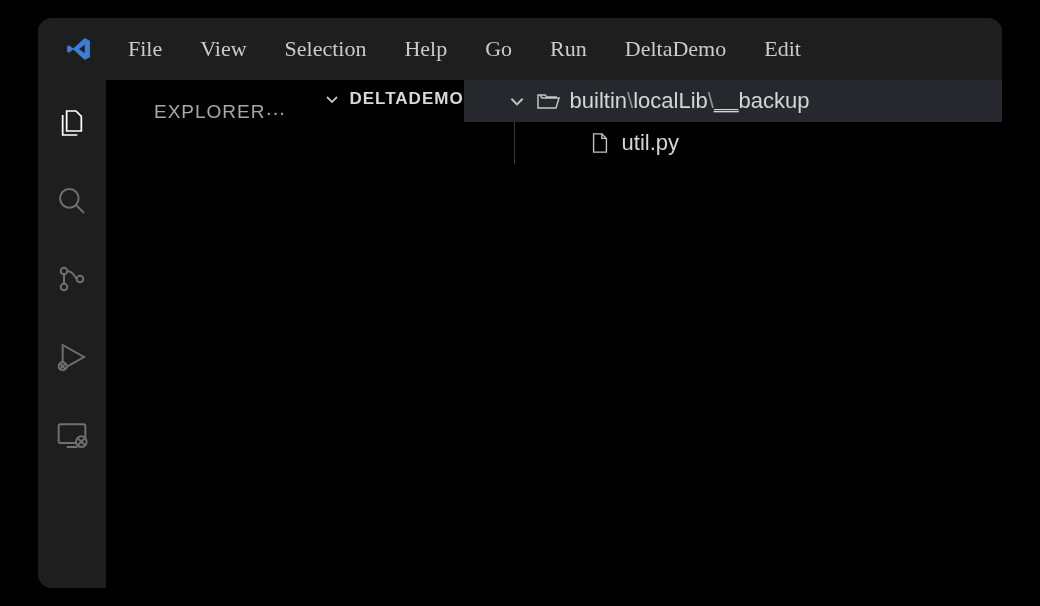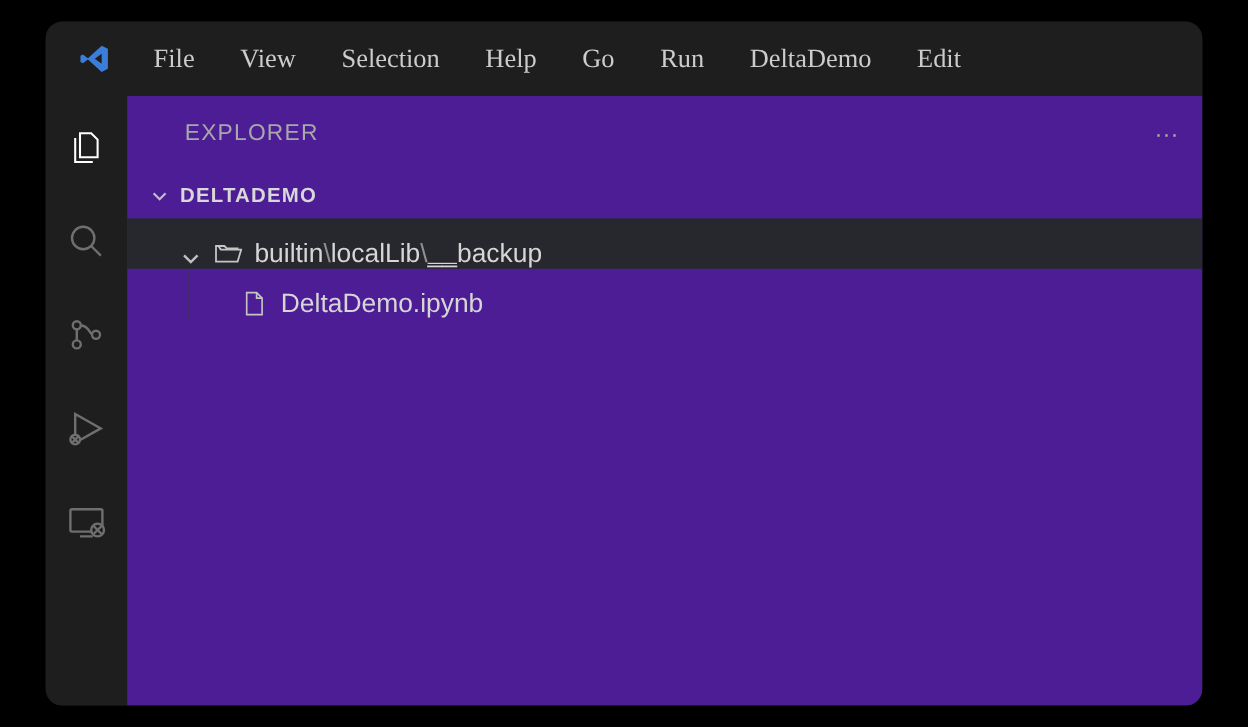--- a/index.html
+++ b/index.html
@@ -70,23 +70,22 @@
       align-items: center;
       justify-content: center;
       color: #6f6f6f;
       cursor: pointer;
     }
     .activity-icon.active {
       color: #ffffff;
     }
     .sidebar {
       flex: 1;
-      background: #4c1d95;
-      display: flex;
-      flex-direction: column;
+      background: #000000;
+      display: flex;
     }
     .sidebar-header {
       height: 64px;
       display: flex;
       align-items: center;
       justify-content: space-between;
       padding: 0 20px 0 48px;
     }
     .sidebar-title {
       color: #a8a8a8;
@@ -118,21 +117,21 @@
       font-size: 17px;
       font-weight: 700;
       letter-spacing: 1px;
     }
     .tree {
       flex: 1;
     }
     .tree-row {
       height: 42px;
       display: flex;
-      align-items: flex-end;
+      align-items: center;
       gap: 9px;
       cursor: pointer;
     }
     .tree-row.selected {
       background: #26282d;
     }
     .tree-row .chevron-col {
       width: 62px;
       display: flex;
       justify-content: flex-end;
@@ -263,28 +262,28 @@
             </span>
           </span>
           <span class="tree-icon">
             <svg width="24" height="24" viewBox="0 0 24 24" fill="none" stroke="currentColor" stroke-width="1.5">
               <path d="M 2 6 L 2 19 L 20 19 L 23 9 L 6 9 L 4 6 Z M 2 6 L 9 6 L 11 8 L 20 8 L 20 9"></path>
             </svg>
           </span>
           <span class="tree-label"><span>builtin</span><span style="opacity:.6">\</span><span>localLib</span><span style="opacity:.6">\</span><span class="underline"><span>__</span></span><span>backup</span></span>
         </div>
 
-
         <div class="tree-row file-row">
-          <span class="indent0"></span>
+          <span class="indent1"></span>
           <span class="tree-icon">
             <svg width="22" height="22" viewBox="0 0 24 24" fill="none" stroke="currentColor" stroke-width="1.5">
               <path d="M 5 2 L 14 2 L 19 7 L 19 22 L 5 22 Z"></path>
               <path d="M 14 2 L 14 7 L 19 7"></path>
             </svg>
           </span>
-          <span class="tree-label">DeltaDemo.ipynb</span>
+          <span class="tree-label">util.py</span>
         </div>
+
 
       </div>
     </div>
   </div>
 </div>
 
 </body></html>

